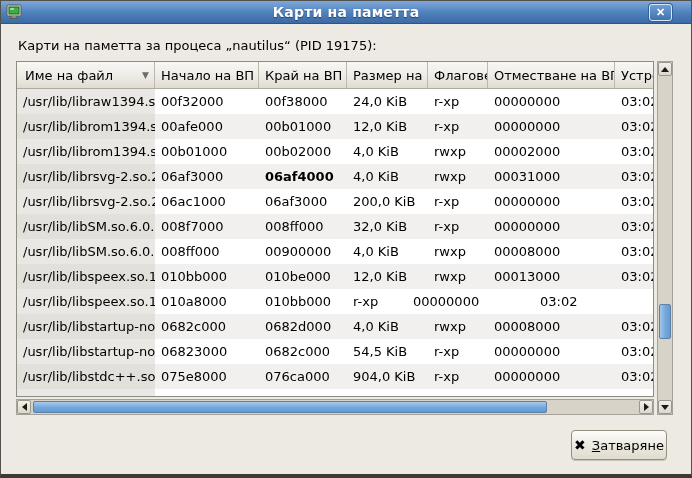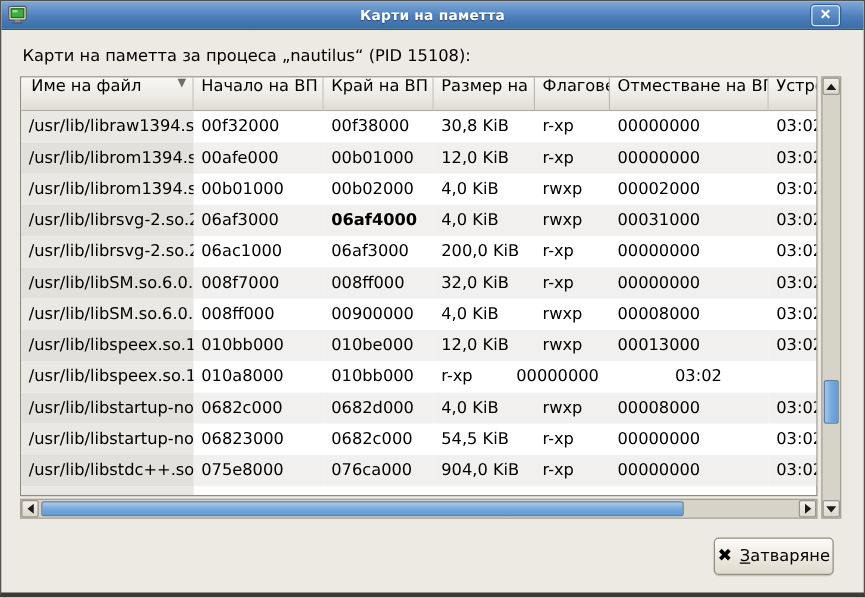--- a/index.html
+++ b/index.html
@@ -16,40 +16,40 @@
     overflow:hidden; color:#000;
   }
   
   .titlebar{
     position:absolute; left:0; top:0; right:0; height:23px;
     background:linear-gradient(to bottom,var(--titlebar-light,#7fa8d9) 0%,var(--titlebar-mid,#4e80bc) 55%,var(--titlebar-dark,#3c6aa4) 100%);
     border-bottom:1px solid #2e5584; display:flex; align-items:center;
   }
   .win-icon{position:absolute; left:5px; top:3px; width:16px; height:16px;}
   .title{
-    width:100%; text-align:center; color:#fff; font-weight:bold; font-size:11px;
+    width:100%; text-align:center; color:#fff; font-weight:bold; font-size:14px;
     text-shadow:0 1px 1px rgba(0,0,0,.45); letter-spacing:.2px;
   }
   .tb-close{
     position:absolute; right:19px; top:3px; width:23px; height:17px;
     background:linear-gradient(to bottom,#6f9dd4,#4173ae);
     border:1px solid #d9e6f5; border-radius:3px; box-shadow:0 0 0 1px #33619c;
     color:#fff; font-size:11px; font-weight:bold; line-height:15px; text-align:center;
     padding:0; cursor:pointer;
   }
   
   .subtitle{position:absolute; left:17px; top:37px; font-size:13px;}
   
   .table-frame{
     position:absolute; left:15px; top:60px; width:638px; height:336px;
     border:1px solid #8e8b81; background:#fff; overflow:hidden;
   }
   .thead{display:flex; height:27px; width:720px;}
   .hcell{
-    flex:none; display:flex; padding:0 5px 0 6px;
+    flex:none; display:flex; align-items:center; padding:0 5px 0 6px;
     font-size:13px; white-space:nowrap; overflow:hidden;
     background:linear-gradient(to bottom,#f8f7f4,#edeae4 60%,#dfdbd2);
     border-right:1px solid #bcb8ae; border-bottom:1px solid #aeaaa0;
   }
   .hcell.first{justify-content:space-between; padding-left:8px;}
   .sortarrow{font-size:9px; color:#6e6c66; margin-left:4px;}
   .row{display:flex; height:25px; width:720px;}
   .cell{
     flex:none; display:flex; align-items:center; padding:0 5px 0 6px;
     font-size:13px; white-space:nowrap; overflow:hidden; background:#fff;
@@ -115,21 +115,21 @@
         <rect x="3" y="3" width="10" height="7" fill="#3fae45" stroke="#1d6b22" stroke-width="1"></rect>
         <rect x="4" y="4" width="4" height="2" fill="#8fe094"></rect>
         <rect x="6" y="12" width="4" height="2" fill="#8b8984"></rect>
         <rect x="4" y="14" width="8" height="1" fill="#5a5955"></rect>
       </svg>
     </span>
     <span class="title">Карти на паметта</span>
     <button class="tb-close"><span>✕</span></button>
   </div>
 
-  <div class="subtitle">Карти на паметта за процеса „nautilus“ (PID 15108):</div>
+  <div class="subtitle">Карти на паметта за процеса „nautilus“ (PID 19175):</div>
 
   <div class="table-frame">
     <div class="thead" id="thead">
         <div class="hcell first" style="width: 138px;">
           <span>Име на файл</span>
           <span class="sortarrow">▼</span>
         </div>
         <div class="hcell" style="width: 104px;">
           <span>Начало на ВП</span>
         </div>
@@ -147,21 +147,21 @@
         </div>
         <div class="hcell" style="width: 120px;">
           <span>Устройство</span>
         </div>
       </div>
     <div class="tbody" id="tbody">
         <div class="row">
           <div class="cell c0" style="width: 138px;">/usr/lib/libraw1394.so</div>
           <div class="cell" style="width: 104px;">00f32000</div>
           <div class="cell" style="width: 88px;">00f38000</div>
-          <div class="cell" style="width: 81px;">30,8 KiB</div>
+          <div class="cell" style="width: 81px;">24,0 KiB</div>
           <div class="cell" style="width: 60px;">r-xp</div>
           <div class="cell" style="width: 127px;">00000000</div>
           <div class="cell" style="width: 120px;">03:02</div>
         </div>
         <div class="row stripe">
           <div class="cell c0" style="width: 138px;">/usr/lib/librom1394.s</div>
           <div class="cell" style="width: 104px;">00afe000</div>
           <div class="cell" style="width: 88px;">00b01000</div>
           <div class="cell" style="width: 81px;">12,0 KiB</div>
           <div class="cell" style="width: 60px;">r-xp</div>

